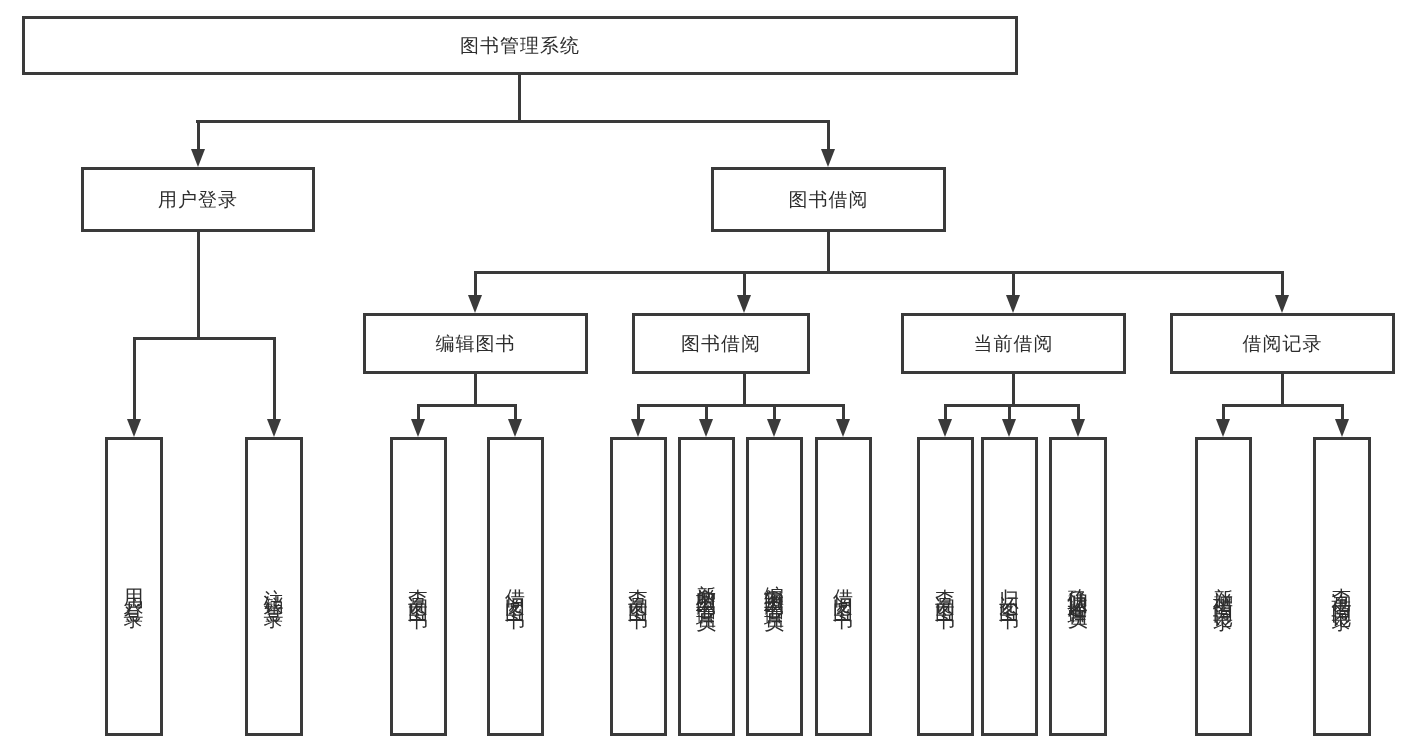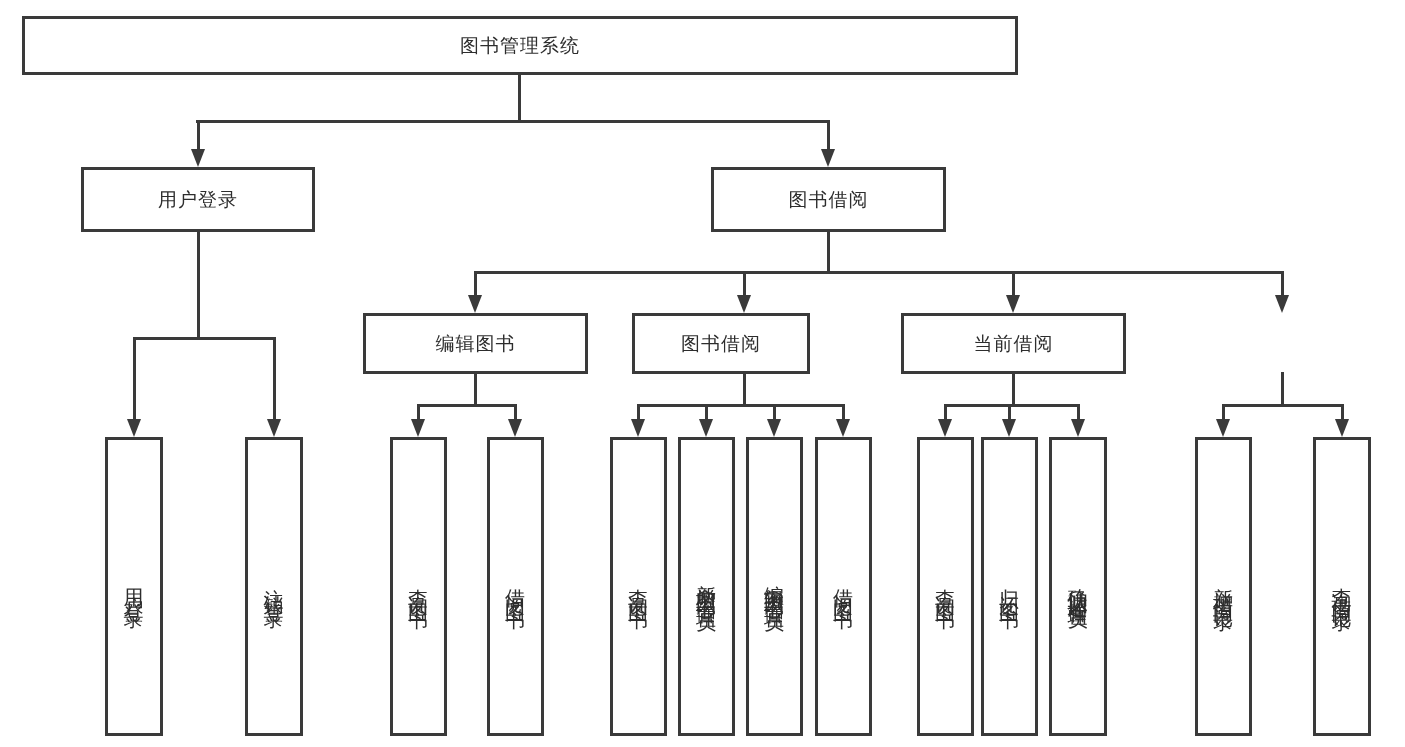--- a/index.html
+++ b/index.html
@@ -83,20 +83,21 @@
   <div class="vline" style="left:743px;top:271px;height:26px"></div>
   <div class="arrow" style="left:737px;top:295px"></div>
   <div class="vline" style="left:1012px;top:271px;height:26px"></div>
   <div class="arrow" style="left:1006px;top:295px"></div>
   <div class="vline" style="left:1281px;top:271px;height:26px"></div>
   <div class="arrow" style="left:1275px;top:295px"></div>
 
   <div class="box" style="left:363px;top:313px;width:225px;height:61px">编辑图书</div>
   <div class="box" style="left:632px;top:313px;width:178px;height:61px">图书借阅</div>
   <div class="box" style="left:901px;top:313px;width:225px;height:61px">当前借阅</div>
+  <div class="box" style="left:1170px;top:313px;width:225px;height:61px">借阅记录</div>
 
   <div class="vline" style="left:474px;top:372px;height:34px"></div>
   <div class="hline" style="left:417px;top:404px;width:100px"></div>
   <div class="vline" style="left:417px;top:404px;height:17px"></div>
   <div class="arrow" style="left:411px;top:419px"></div>
   <div class="vline" style="left:514px;top:404px;height:17px"></div>
   <div class="arrow" style="left:508px;top:419px"></div>
 
   <div class="vline" style="left:743px;top:372px;height:34px"></div>
   <div class="hline" style="left:637px;top:404px;width:208px"></div>

